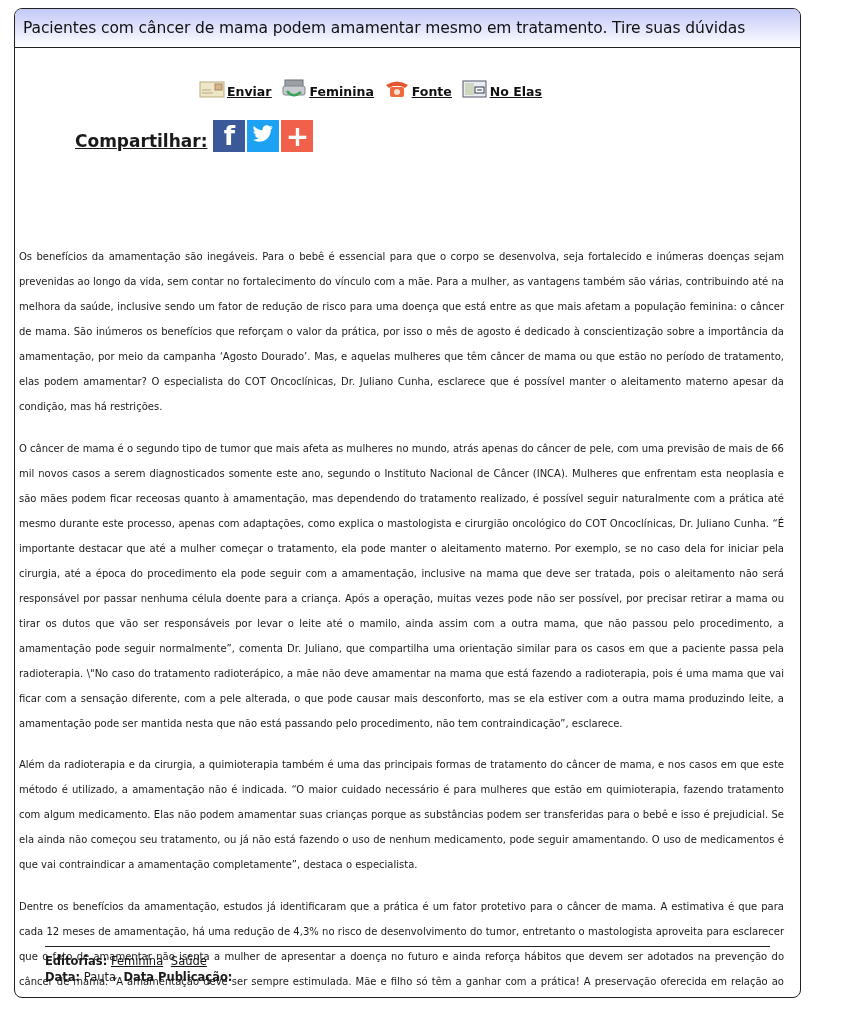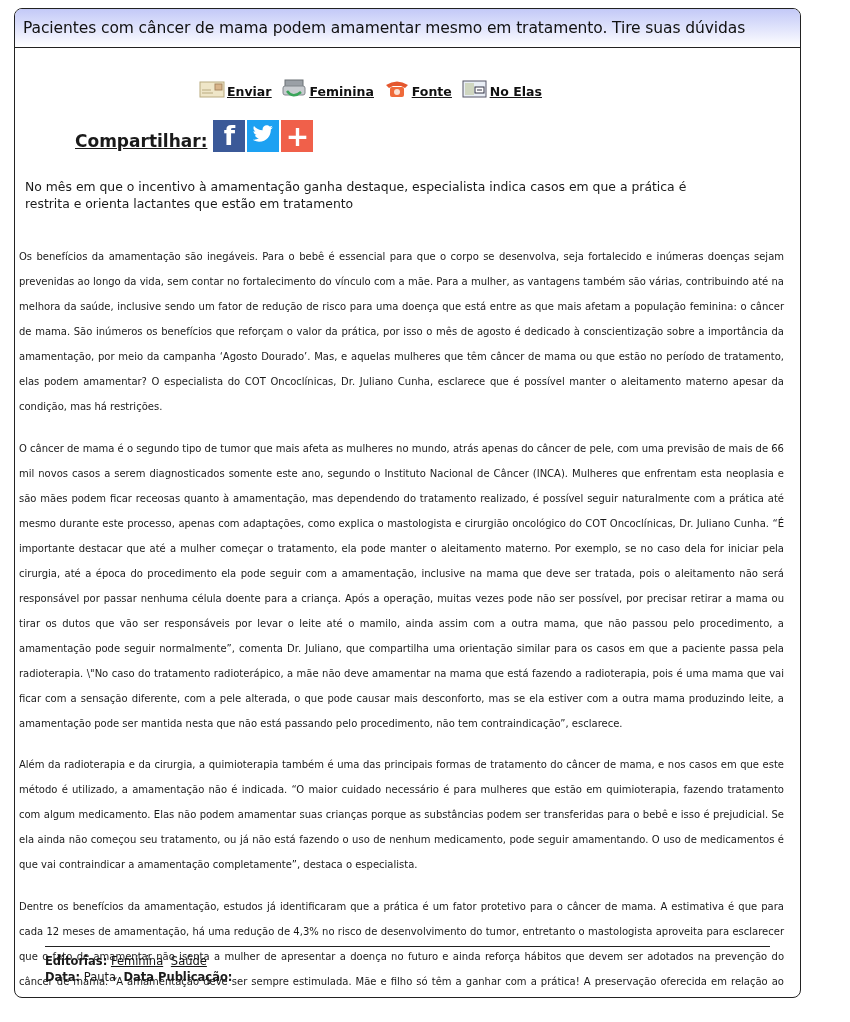--- a/index.html
+++ b/index.html
@@ -95,21 +95,20 @@
         <svg width="22" height="18" viewBox="0 0 24 20">
             <path d="M23 2.5c-.8.4-1.7.6-2.6.7.9-.6 1.6-1.4 2-2.5-.9.5-1.9.9-2.9 1.1C18.6.9 17.4.3 16.1.3c-2.5 0-4.6 2.1-4.6 4.6 0 .4 0 .7.1 1C7.7 5.7 4.3 3.9 2 1.1c-.4.7-.6 1.5-.6 2.3 0 1.6.8 3 2.1 3.8-.8 0-1.5-.2-2.1-.6v.1c0 2.2 1.6 4.1 3.7 4.5-.4.1-.8.2-1.2.2-.3 0-.6 0-.9-.1.6 1.8 2.3 3.2 4.3 3.2-1.6 1.2-3.6 2-5.7 2H.5c2 1.3 4.5 2.1 7.1 2.1 8.5 0 13.1-7 13.1-13.1v-.6c.9-.7 1.7-1.5 2.3-2.4z" fill="#fff"></path>
           </svg>
       </span>
     </div>
     <div class="sbtn plus">
       <span>+</span>
     </div>
   </div>
 
-  <div class="lead">No mês em que o incentivo à amamentação ganha destaque, especialista indica casos em que a prática é restrita e orienta lactantes que estão em tratamento</div>
 
   <div class="article">
     <p>Os benefícios da amamentação são inegáveis. Para o bebê é essencial para que o corpo se desenvolva, seja fortalecido e inúmeras doenças sejam prevenidas ao longo da vida, sem contar no fortalecimento do vínculo com a mãe. Para a mulher, as vantagens também são várias, contribuindo até na melhora da saúde, inclusive sendo um fator de redução de risco para uma doença que está entre as que mais afetam a população feminina: o câncer de mama. São inúmeros os benefícios que reforçam o valor da prática, por isso o mês de agosto é dedicado à conscientização sobre a importância da amamentação, por meio da campanha ‘Agosto Dourado’. Mas, e aquelas mulheres que têm câncer de mama ou que estão no período de tratamento, elas podem amamentar? O especialista do COT Oncoclínicas, Dr. Juliano Cunha, esclarece que é possível manter o aleitamento materno apesar da condição, mas há restrições.</p>
     <p>O câncer de mama é o segundo tipo de tumor que mais afeta as mulheres no mundo, atrás apenas do câncer de pele, com uma previsão de mais de 66 mil novos casos a serem diagnosticados somente este ano, segundo o Instituto Nacional de Câncer (INCA). Mulheres que enfrentam esta neoplasia e são mães podem ficar receosas quanto à amamentação, mas dependendo do tratamento realizado, é possível seguir naturalmente com a prática até mesmo durante este processo, apenas com adaptações, como explica o mastologista e cirurgião oncológico do COT Oncoclínicas, Dr. Juliano Cunha. “É importante destacar que até a mulher começar o tratamento, ela pode manter o aleitamento materno. Por exemplo, se no caso dela for iniciar pela cirurgia, até a época do procedimento ela pode seguir com a amamentação, inclusive na mama que deve ser tratada, pois o aleitamento não será responsável por passar nenhuma célula doente para a criança. Após a operação, muitas vezes pode não ser possível, por precisar retirar a mama ou tirar os dutos que vão ser responsáveis por levar o leite até o mamilo, ainda assim com a outra mama, que não passou pelo procedimento, a amamentação pode seguir normalmente”, comenta Dr. Juliano, que compartilha uma orientação similar para os casos em que a paciente passa pela radioterapia. \"No caso do tratamento radioterápico, a mãe não deve amamentar na mama que está fazendo a radioterapia, pois é uma mama que vai ficar com a sensação diferente, com a pele alterada, o que pode causar mais desconforto, mas se ela estiver com a outra mama produzindo leite, a amamentação pode ser mantida nesta que não está passando pelo procedimento, não tem contraindicação”, esclarece.</p>
     <p>Além da radioterapia e da cirurgia, a quimioterapia também é uma das principais formas de tratamento do câncer de mama, e nos casos em que este método é utilizado, a amamentação não é indicada. “O maior cuidado necessário é para mulheres que estão em quimioterapia, fazendo tratamento com algum medicamento. Elas não podem amamentar suas crianças porque as substâncias podem ser transferidas para o bebê e isso é prejudicial. Se ela ainda não começou seu tratamento, ou já não está fazendo o uso de nenhum medicamento, pode seguir amamentando. O uso de medicamentos é que vai contraindicar a amamentação completamente”, destaca o especialista.</p>
     <p>Dentre os benefícios da amamentação, estudos já identificaram que a prática é um fator protetivo para o câncer de mama. A estimativa é que para cada 12 meses de amamentação, há uma redução de 4,3% no risco de desenvolvimento do tumor, entretanto o mastologista aproveita para esclarecer que o fato de amamentar não isenta a mulher de apresentar a doença no futuro e ainda reforça hábitos que devem ser adotados na prevenção do câncer de mama. “A amamentação deve ser sempre estimulada. Mãe e filho só têm a ganhar com a prática! A preservação oferecida em relação ao câncer de mama é importante, entretanto temos de lembrar que a causa do câncer é multifatorial. O aleitamento é um fator de proteção, e ele não vai caminhar sozinho. A doença acontece quando a gente tem um desequilíbrio entre a proteção e os agentes causadores, então se a mulher tem mais agentes causadores do que fatores de proteção, ela vai desenvolver a doença. O fato de amamentar é uma redução de risco importante, mas também devemos lembrar de manter um estilo de vida saudável, com alimentação balanceada, prática de atividade física regular e controle do peso, que são essenciais para a prevenção do câncer de mama”, completa Dr. Juliano.</p>
   </div>
 
   <div class="divider"></div>
 

